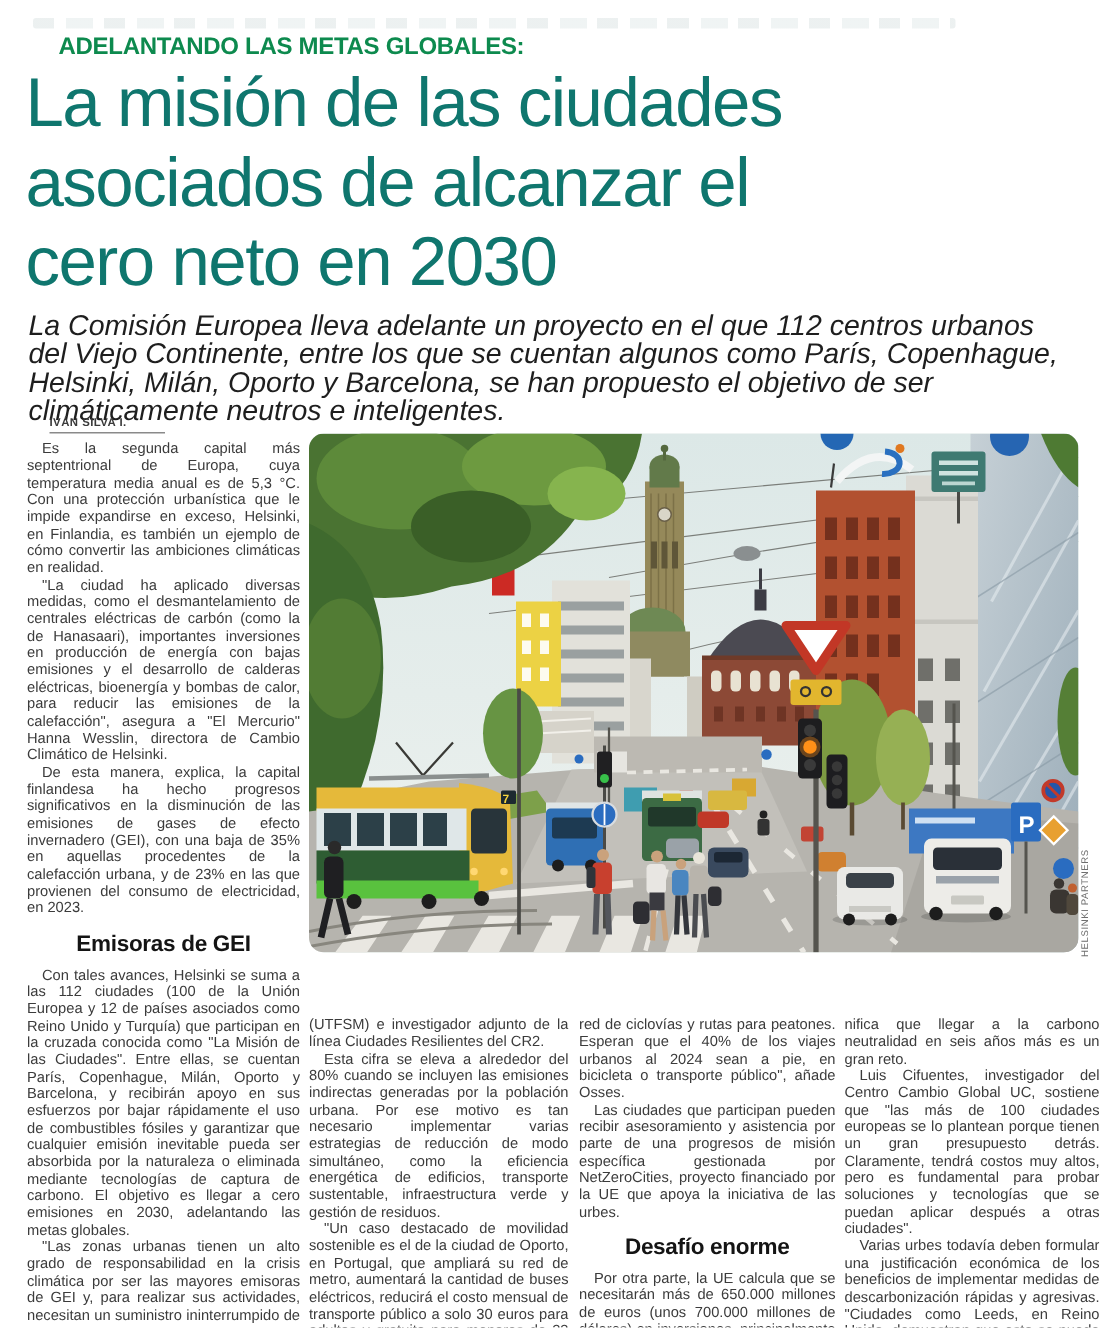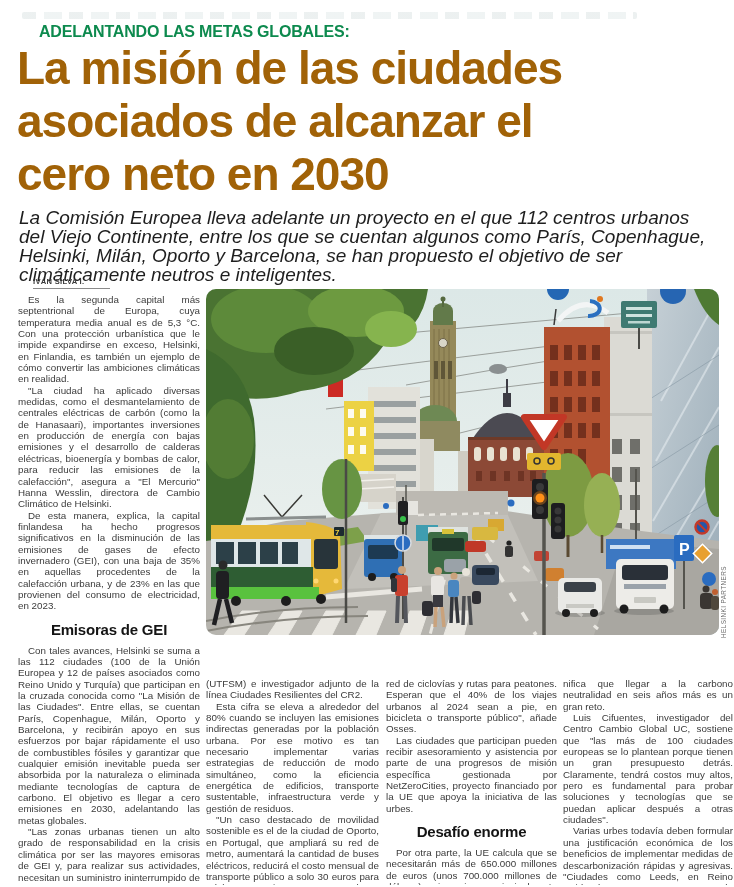--- a/index.html
+++ b/index.html
@@ -11,21 +11,21 @@
     position:absolute; left:22px; top:12px; width:615px; height:7px;
     background:repeating-linear-gradient(90deg,#e9eeee 0 14px,#ffffff 14px 22px,#edf2f2 22px 40px,#ffffff 40px 47px);
     opacity:.85; border-radius:2px;
   }
   .kicker {
     position:absolute; left:19px; top:23px; font-size:16px; font-weight:bold;
     color:#0d8a4e; letter-spacing:-0.2px;margin-left:20px;
   }
   .headline {
     position:absolute; left:17px; top:42px; width:708px;
-    font-size:46px; line-height:53px; font-weight:bold; color:#a16207;
+    font-size:46px; line-height:53px; font-weight:normal; color:#0f766e;
     letter-spacing:-1px; margin:0;
   }
   .lede {
     position:absolute; left:19px; top:208px; width:700px;
     font-size:19px; line-height:19px; color:#1e1e1e; margin:0;font-style:italic;
   }
   .byline {
     position:absolute; left:33px; top:277px;
     font-size:7.6px; font-weight:bold; color:#3a3a3a; letter-spacing:0.3px;
     border-bottom:1px solid #8a8a8a; padding:0 26px 2px 0;

